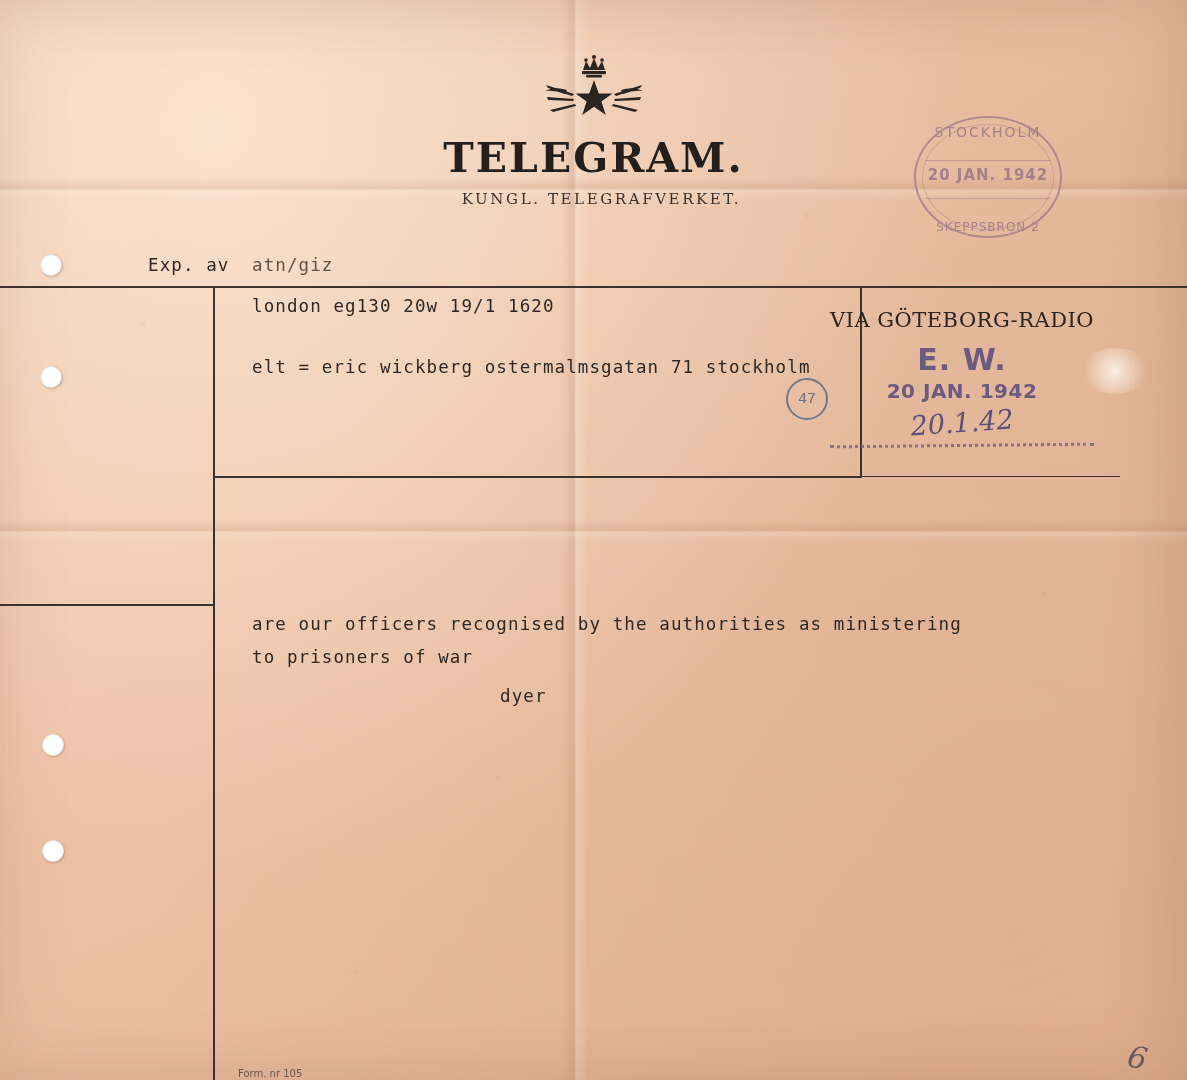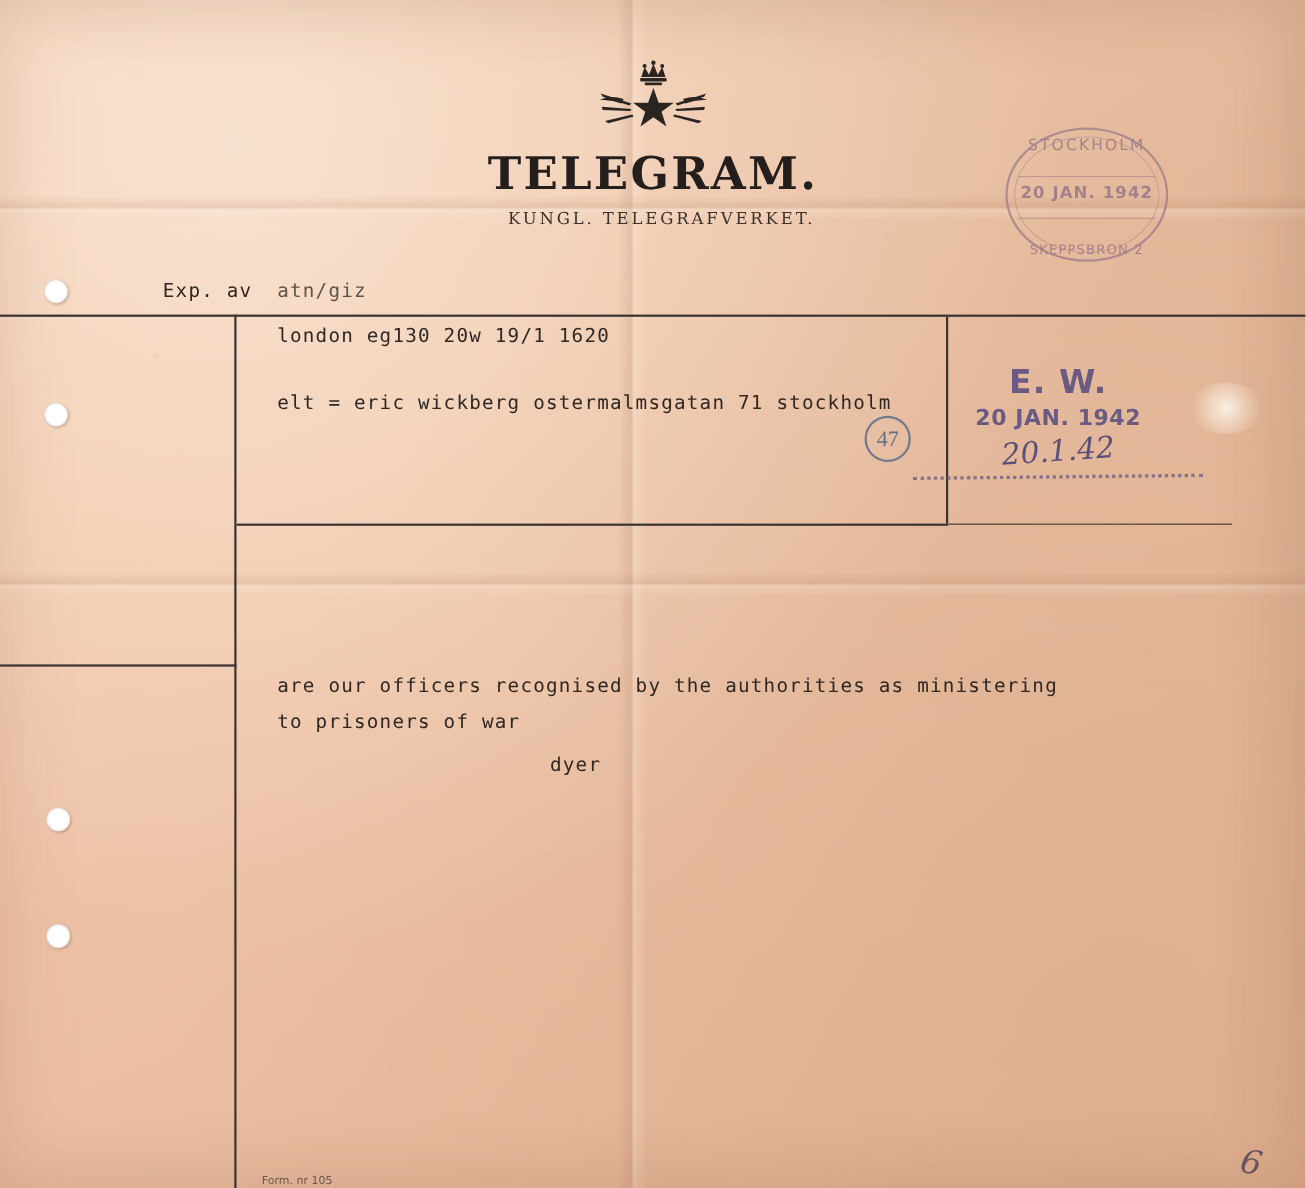--- a/index.html
+++ b/index.html
@@ -162,21 +162,21 @@
     width: 300px;
     text-align: center;
   }
   #via-text {
     font-family: "DejaVu Serif", serif;
     font-size: 21px;
     letter-spacing: .5px;
     color: #2b2522;
   }
   #ew-stamp {
-    margin-top: 22px;
+    margin-top: 10px;
     color: #6f5f86;
     font-family: "DejaVu Sans", sans-serif;
   }
   #ew-initials {
     font-size: 30px;
     font-weight: bold;
     letter-spacing: 1px;
     color: #6b5b82;
   }
   #ew-date {
@@ -208,22 +208,22 @@
   #circle47 {
     position: absolute;
     left: 786px;
     top: 378px;
     width: 38px;
     height: 38px;
     border: 2px solid #5d6f8a;
     border-radius: 50%;
     color: #4f6party;
     color: #4f617d;
-    font-family: Liberation Serif, serif;
-    font-size: 20px;
+    font-family: Liberation Mono, monospace;
+    font-size: 15px;
     display: flex;
     align-items: center;
     justify-content: center;
     opacity: .85;
     text-align: right;
   }
 
   
   #form-id {
     position: absolute;
@@ -318,20 +318,21 @@
 
   <div class="typed" style="left:100px; top:255px;margin-left:48px;">Exp. av</div>
   <div class="typed light" style="left:252px; top:255px;">atn/giz</div>
 
   <div class="typed" style="left:252px; top:296px;">london eg130 20w 19/1 1620</div>
   <div class="typed" style="left:252px; top:357px;">elt = eric wickberg ostermalmsgatan 71 stockholm</div>
 
   <div id="circle47">47</div>
 
   <div id="via-block">
+    <div id="via-text">VIA GÖTEBORG-RADIO</div>
     <div id="ew-stamp">
       <div id="ew-initials">E. W.</div>
       <div id="ew-date">20 JAN. 1942</div>
       <div id="ew-hand">20.1.42</div>
       <div id="dotted"></div>
     </div>
   </div>
 
   <div class="typed" style="left:252px; top:614px;text-align:center;">are our officers recognised by the authorities as ministering</div>
   <div class="typed" style="left:252px; top:647px;">to prisoners of war</div>

